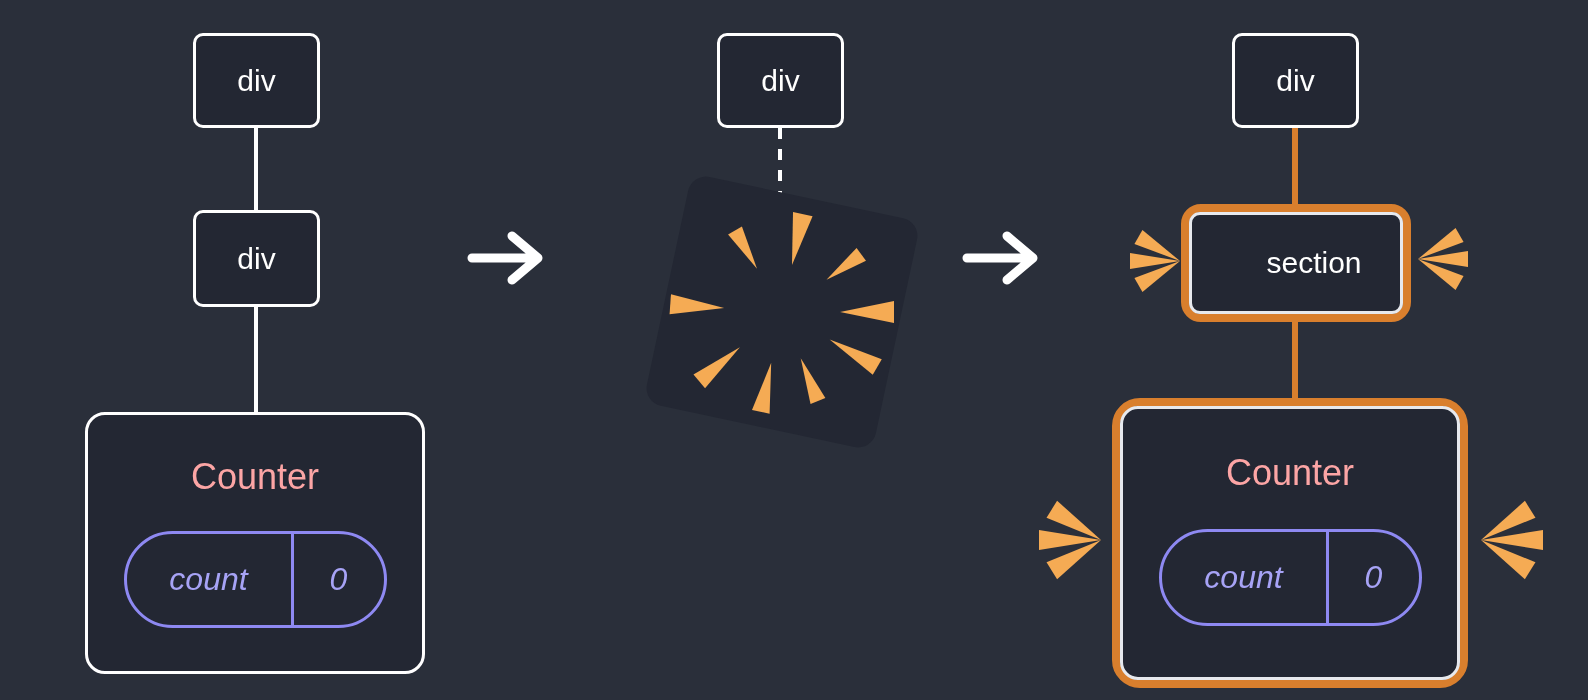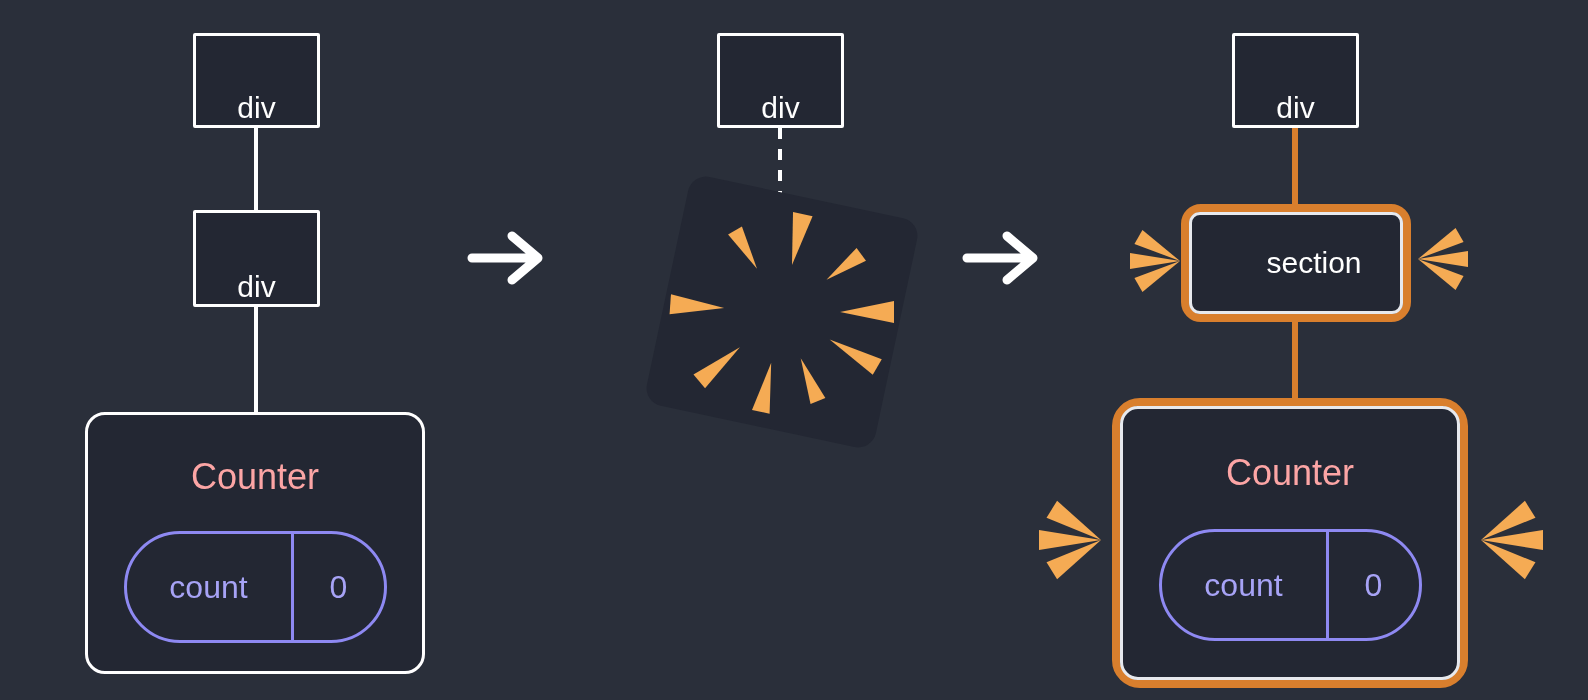--- a/index.html
+++ b/index.html
@@ -11,22 +11,22 @@
     position:relative;
     width:1588px;height:700px;
     background:#2a2f3a;
     overflow:hidden;
   }
   
   .node{
     position:absolute;
     background:#232733;
     border:3px solid #ffffff;
-    border-radius:2px;
-    display:flex;align-items:flex-end;justify-content:center;
+    border-radius:10px;
+    display:flex;align-items:center;justify-content:center;
     color:#ffffff;font-size:30px;
     box-sizing:border-box;
   }
   .edge-v{position:absolute;width:4px;background:#ffffff;}
   .edge-v.orange{width:6px;background:#d97f2d;}
   .edge-dashed{
     position:absolute;width:4px;
     background:repeating-linear-gradient(to bottom,#ffffff 0 11px,transparent 11px 21px);
   }
   
@@ -34,26 +34,26 @@
     position:absolute;
     background:#232733;
     border:3px solid #ffffff;
     border-radius:20px;
     box-sizing:border-box;
     display:flex;flex-direction:column;align-items:center;
   }
   .card-title{color:#fca5a5;font-size:36px;line-height:1;}
   
   .pill{
-    width:263px;height:112px;
+    width:263px;height:97px;
     border:3px solid #8e89f2;
     border-radius:60px;
     box-sizing:border-box;
     display:flex;align-items:stretch;
-    color:#a7a3f6;font-size:32px;
+    color:#a7a3f6;font-size:32px;font-style:italic;
   }
   .pill .key{flex:1;display:flex;align-items:center;justify-content:center;}
   .pill .divider{width:3px;background:#8e89f2;}
   .pill .value{width:90px;display:flex;align-items:center;justify-content:center;}
   
   .hl-outer{
     position:absolute;
     background:#232733;
     border:8px solid #d97f2d;
     box-sizing:border-box;

